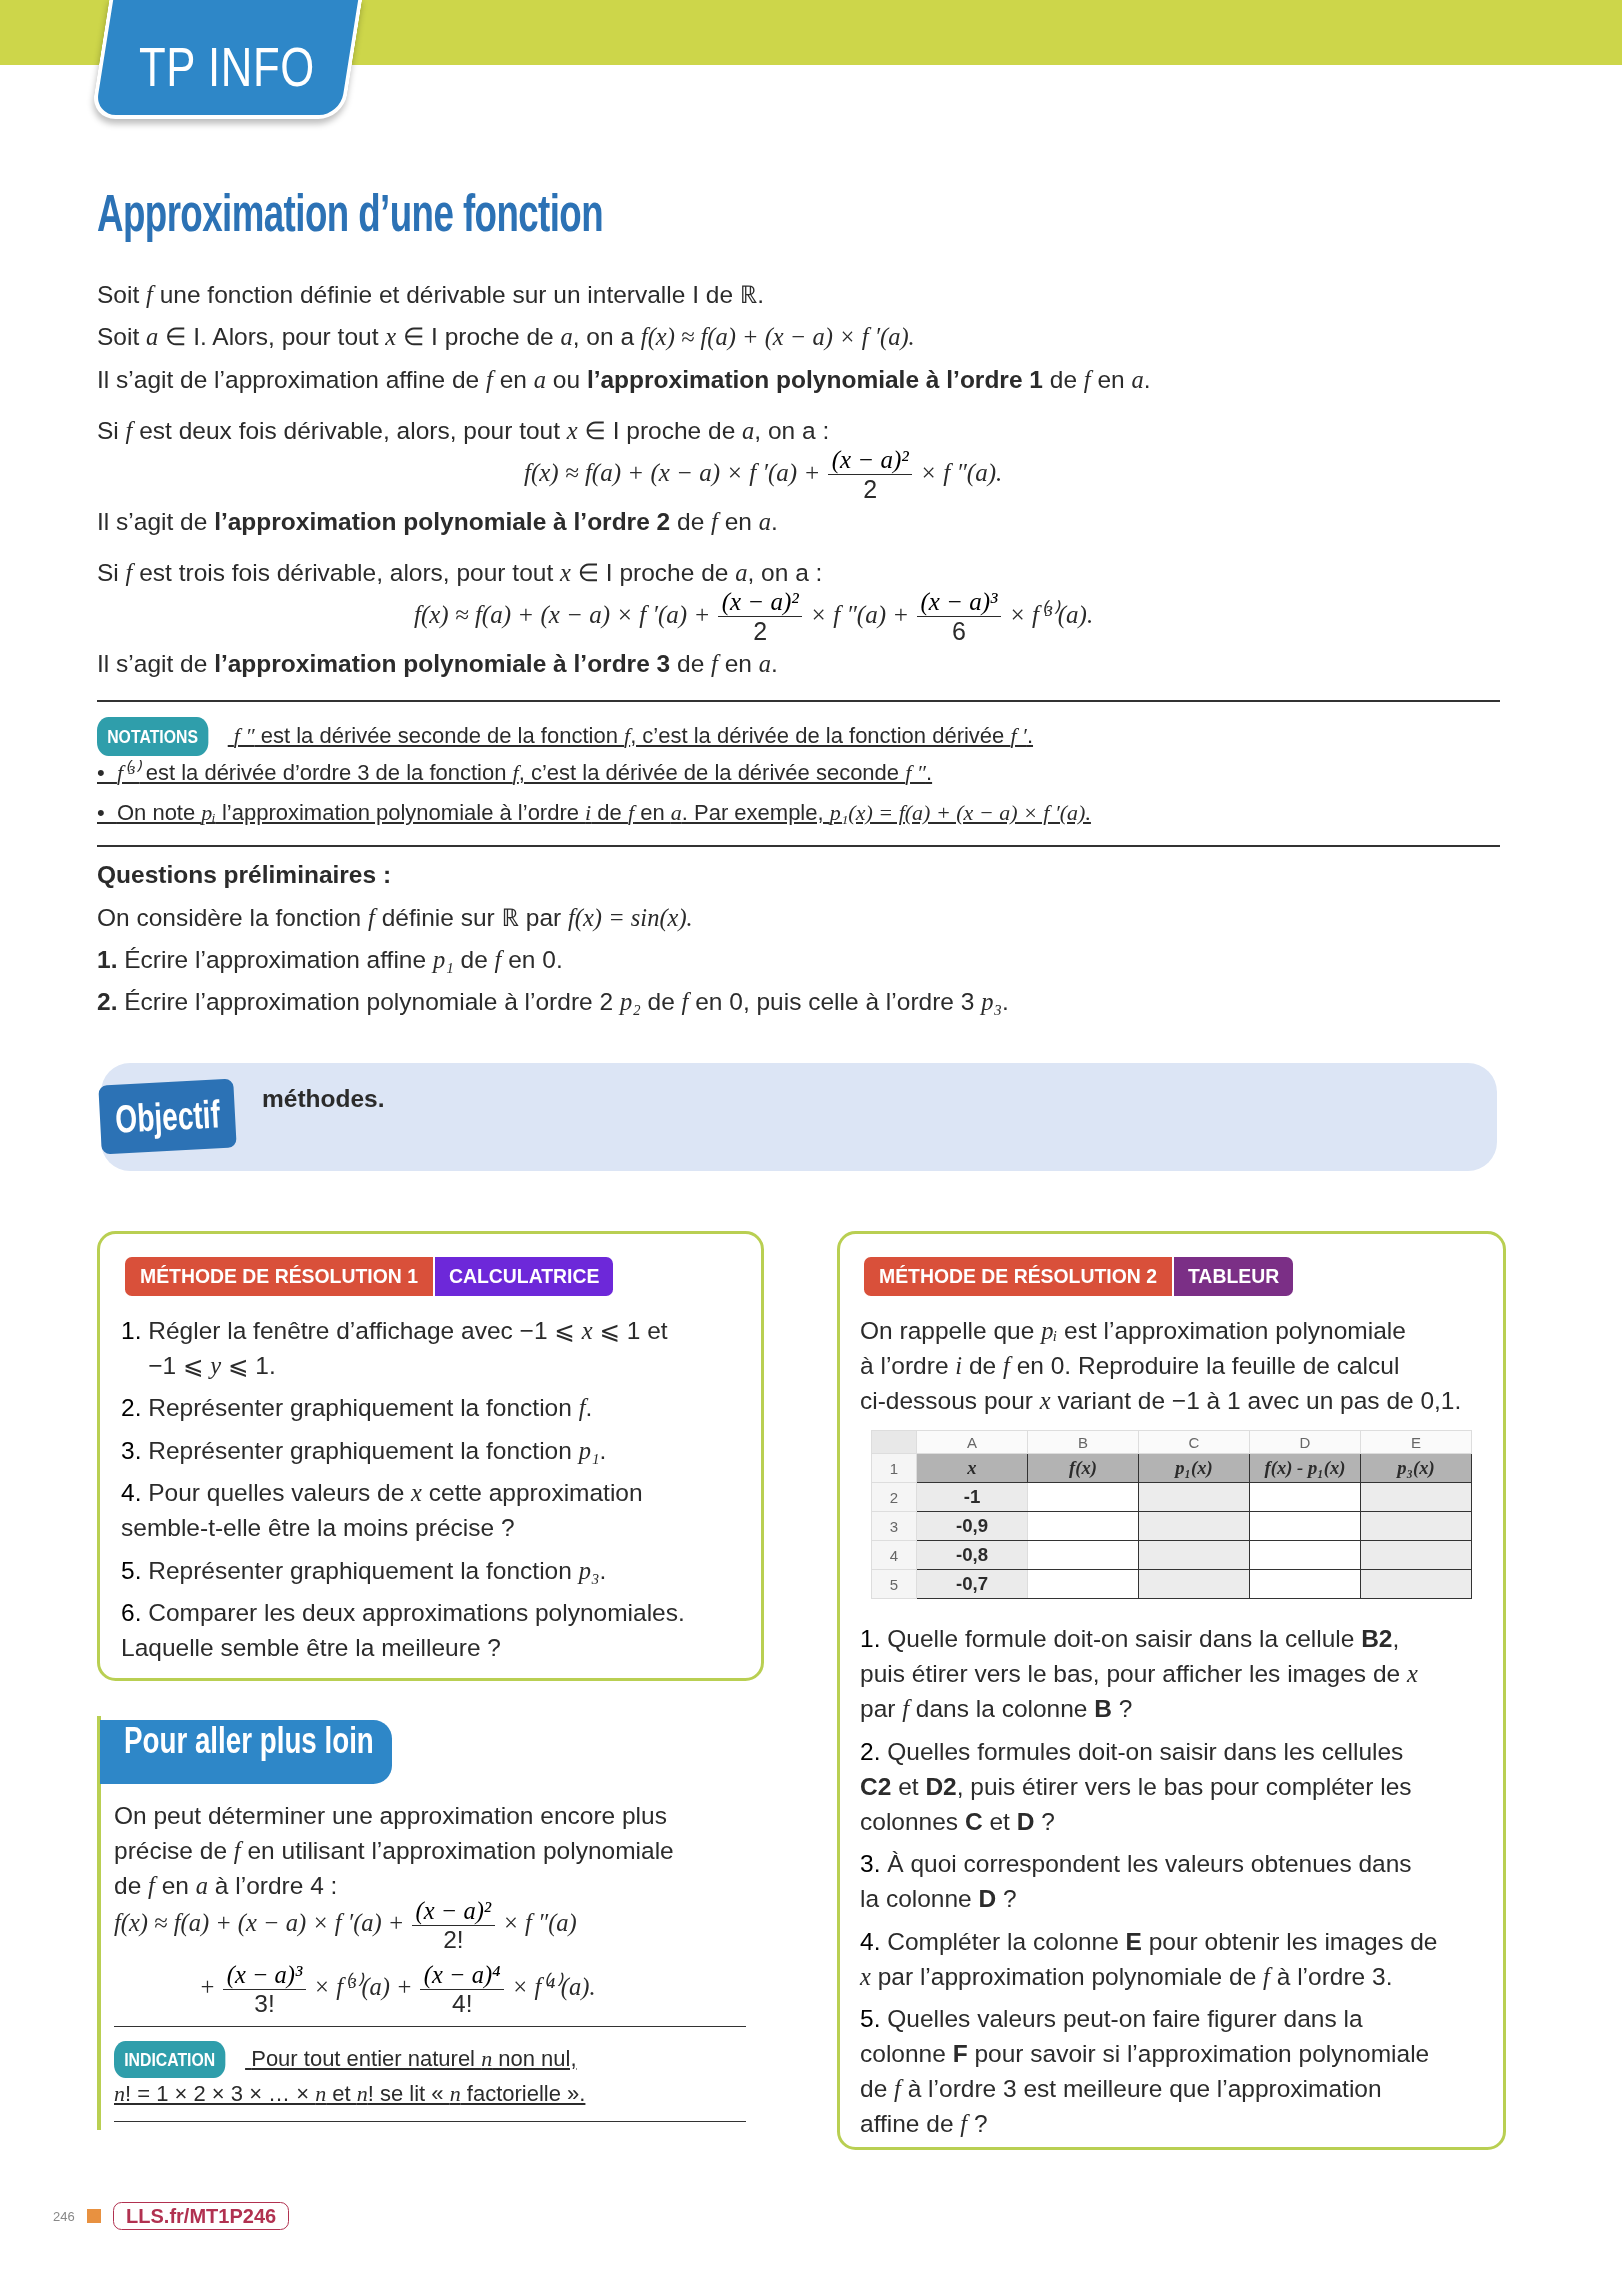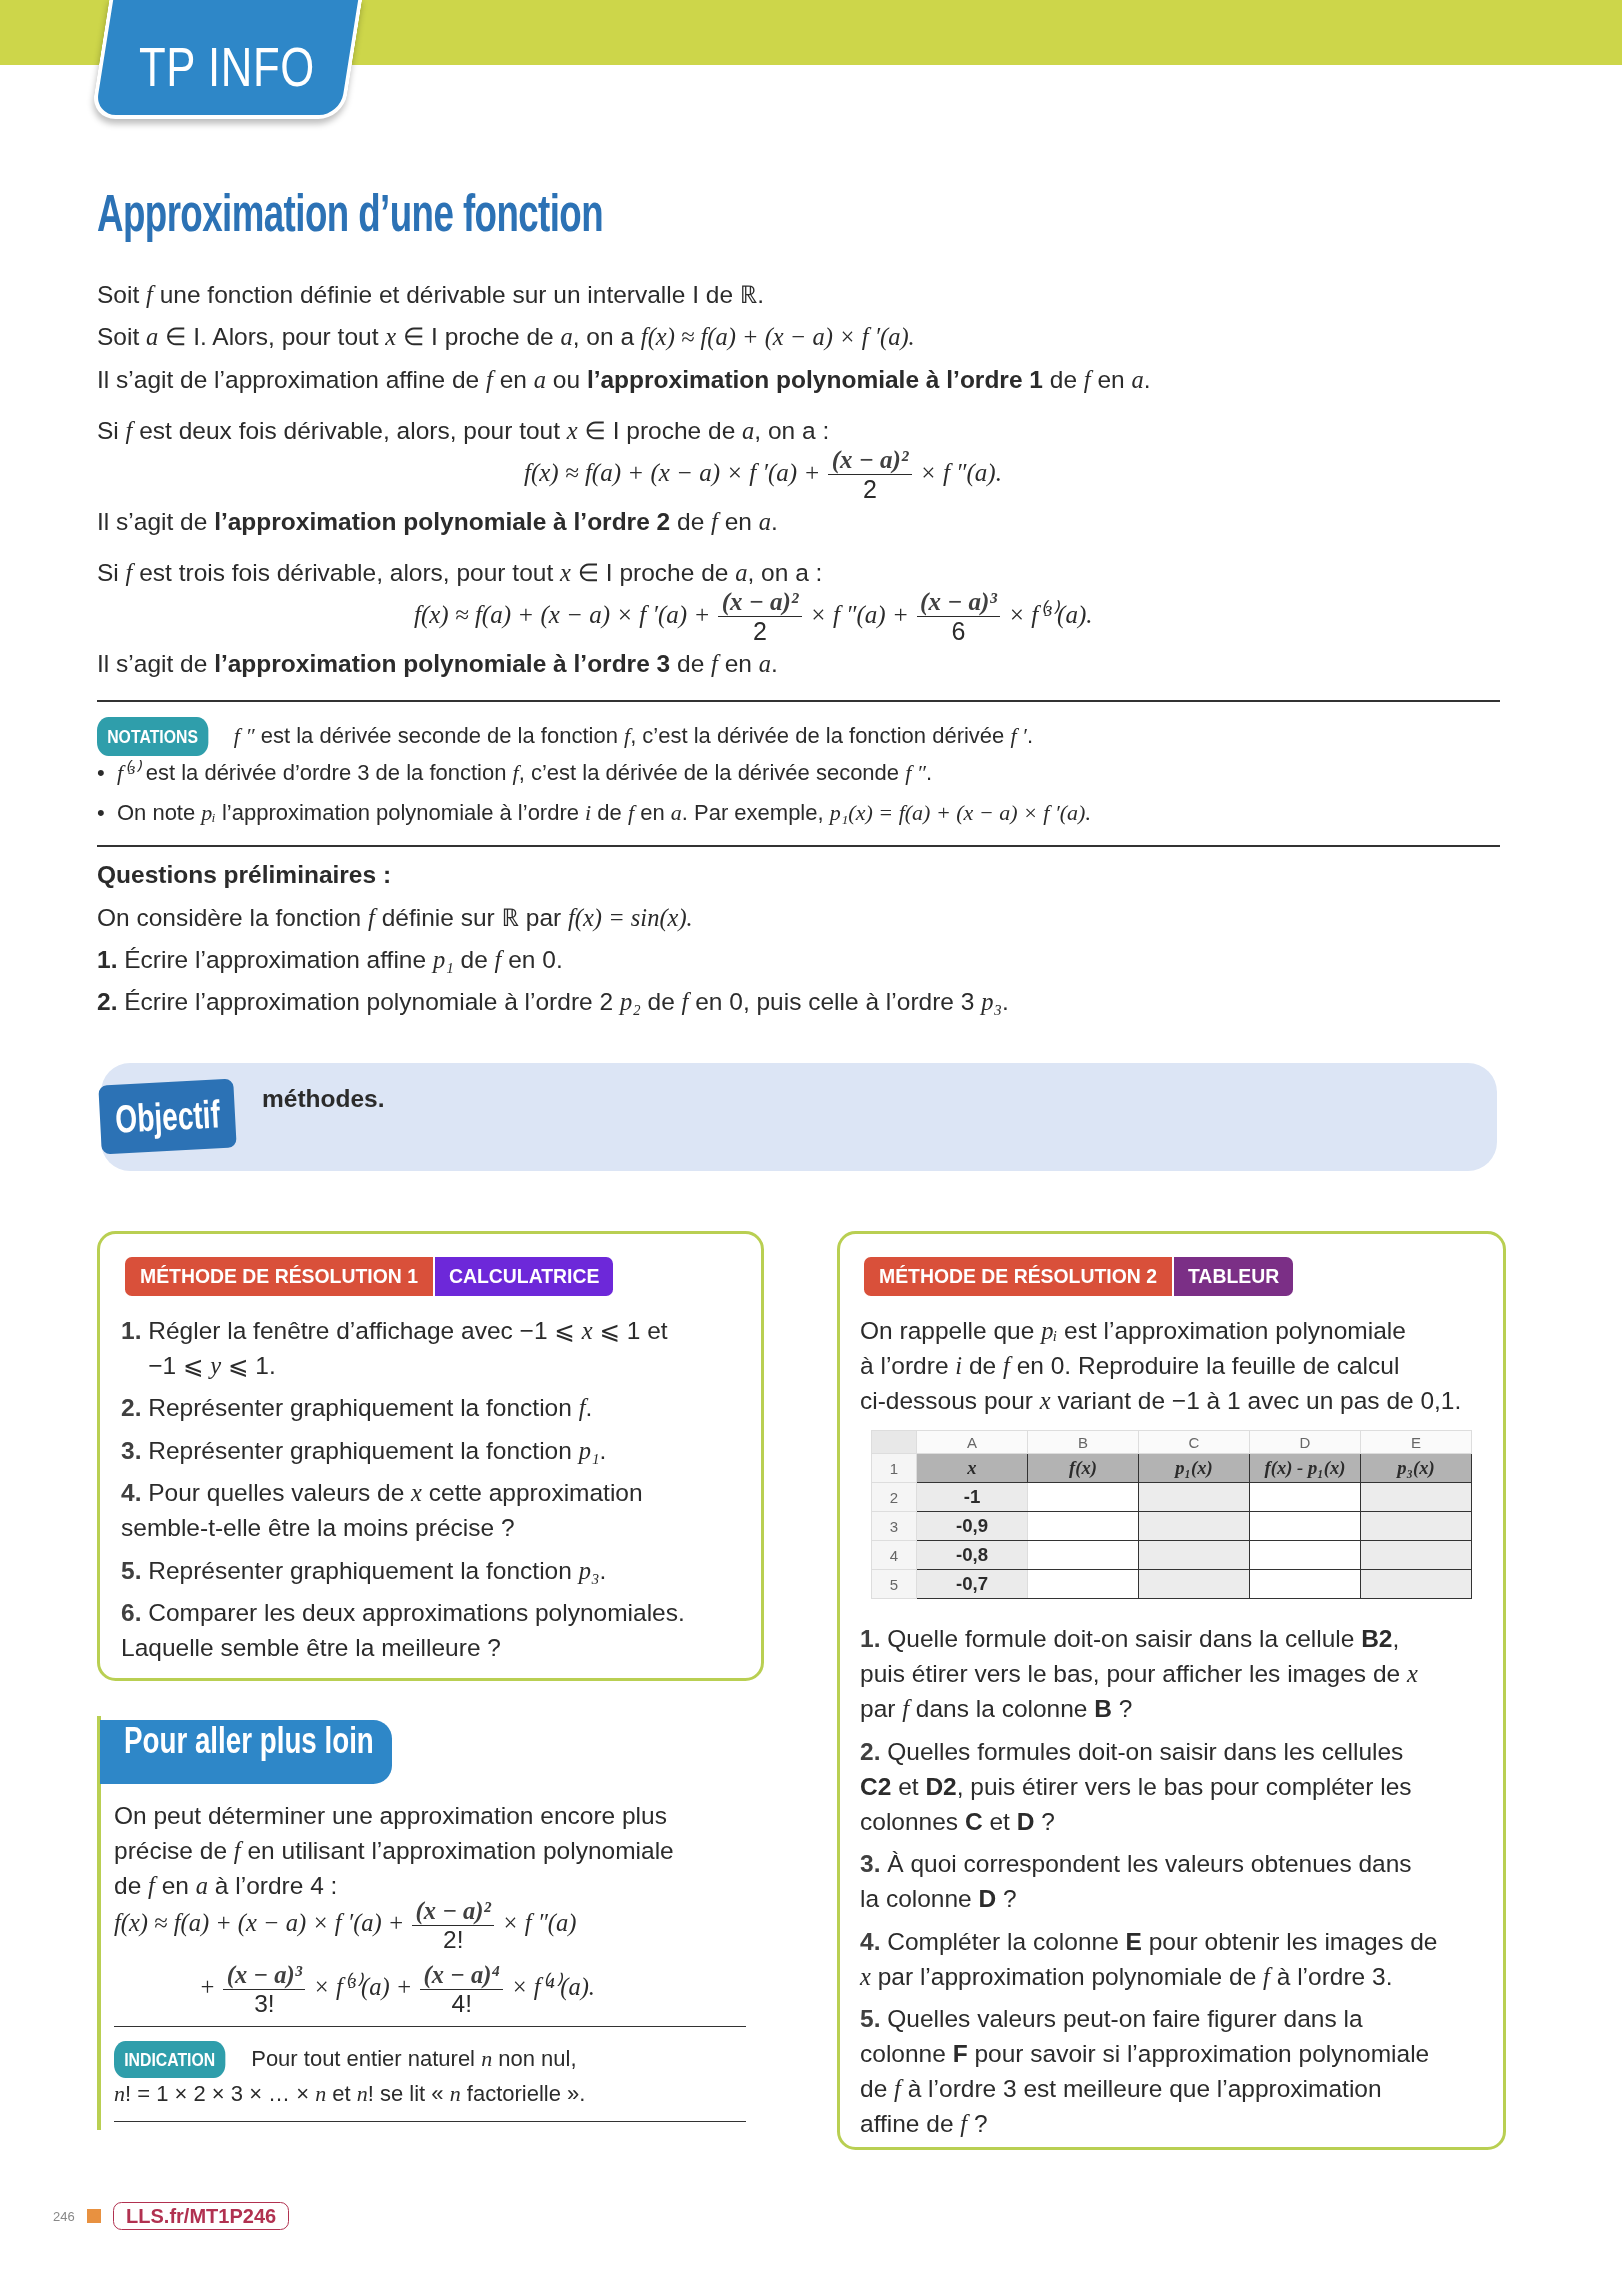--- a/index.html
+++ b/index.html
@@ -10,31 +10,31 @@
   .title{position:absolute;left:97px;top:184px;font-size:51px;font-weight:bold;color:#2c72b5;transform:scaleX(0.72);transform-origin:left top;letter-spacing:-0.8px;}
   .p{position:absolute;left:97px;font-size:24.5px;line-height:34px;white-space:nowrap;}
   .m{font-family:"Liberation Serif",serif;font-style:italic;}
   b{font-weight:bold;}
   .eq{position:absolute;font-family:"Liberation Serif",serif;font-size:25px;white-space:nowrap;}
   .frac{display:inline-block;vertical-align:middle;text-align:center;margin:0 1.7px;}
   .frac .num{display:block;border-bottom:1.7px solid #2b2b2b;padding:0 3.4px;}
   .frac .den{display:block;font-family:"Liberation Sans",sans-serif;font-style:normal;}
   .hr{position:absolute;height:1.7px;background:#333;}
   .badge-teal{display:inline-block;background:#2f9eab;color:#fff;font-weight:bold;font-size:18.6px;padding:2.5px 12px;border-radius:13.5px;transform:scaleX(0.85);transform-origin:left center;}
-  .small{font-size:22px;}
+  .small{font-size:22px;text-decoration:underline;}
   .obj-box{position:absolute;left:101px;top:1063px;width:1396px;height:108px;background:#dce5f5;border-radius:29px;}
   .obj-label{position:absolute;left:100px;top:1082px;width:135px;height:69px;background:#2c72b5;border-radius:8.5px;transform:rotate(-3deg);color:#fff;font-weight:bold;font-size:39px;display:flex;align-items:center;justify-content:center;}
   .obj-label span{transform:scaleX(0.72);display:inline-block;}
   .obj-text{position:absolute;left:262px;top:1082px;font-size:24.5px;font-weight:bold;line-height:34px;}
   .card{position:absolute;border:3.4px solid #b9cf52;border-radius:18.6px;background:#fff;}
   .meth{position:absolute;display:flex;height:39px;}
   .meth .a{background:#d9503a;color:#fff;font-weight:bold;font-size:19.4px;padding:10px 15px;display:flex;align-items:center;border-radius:6.8px 0 0 6.8px;}
   .meth .b{color:#fff;font-weight:bold;font-size:19.4px;padding:0 13.5px;display:flex;align-items:center;border-radius:0 6.8px 6.8px 0;margin-left:2.5px;}
   .q{position:absolute;font-size:24.5px;line-height:35px;}
-  .num{color:#404040;font-weight:bold;}
+  .num{color:#000000;font-weight:normal;}
   .sheet{position:absolute;left:871px;top:1430px;border-collapse:collapse;font-size:18.6px;}
   .sheet td{height:28px;border:0.8px solid #ddd;text-align:center;padding:0;}
   .sheet .colh{background:#fafafa;color:#666;font-size:15px;height:22px;}
   .sheet .rowh{background:#f5f5f5;color:#666;width:44px;font-size:15px;}
   .sheet .hdr{background:#b3b3b3;font-family:"Liberation Serif",serif;font-style:italic;font-weight:bold;border:1.7px solid #333;}
   .sheet .acell{background:#ebebeb;font-weight:bold;border-bottom:1.7px solid #333;}
   .sheet .wcell{background:#fff;border:1.7px solid #333;}
   .sheet .gcell{background:#ececec;border:1.7px solid #333;}
   .further-bar{position:absolute;left:97px;top:1716px;width:4.2px;height:414px;background:#b9cf52;}
   .further-tab{position:absolute;left:100px;top:1720px;width:292px;height:64px;background:#2e87c8;border-radius:0 18.6px 18.6px 0;color:#fff;font-weight:bold;font-size:37px;display:flex;align-items:flex-start;padding-left:24px;box-sizing:border-box;}

